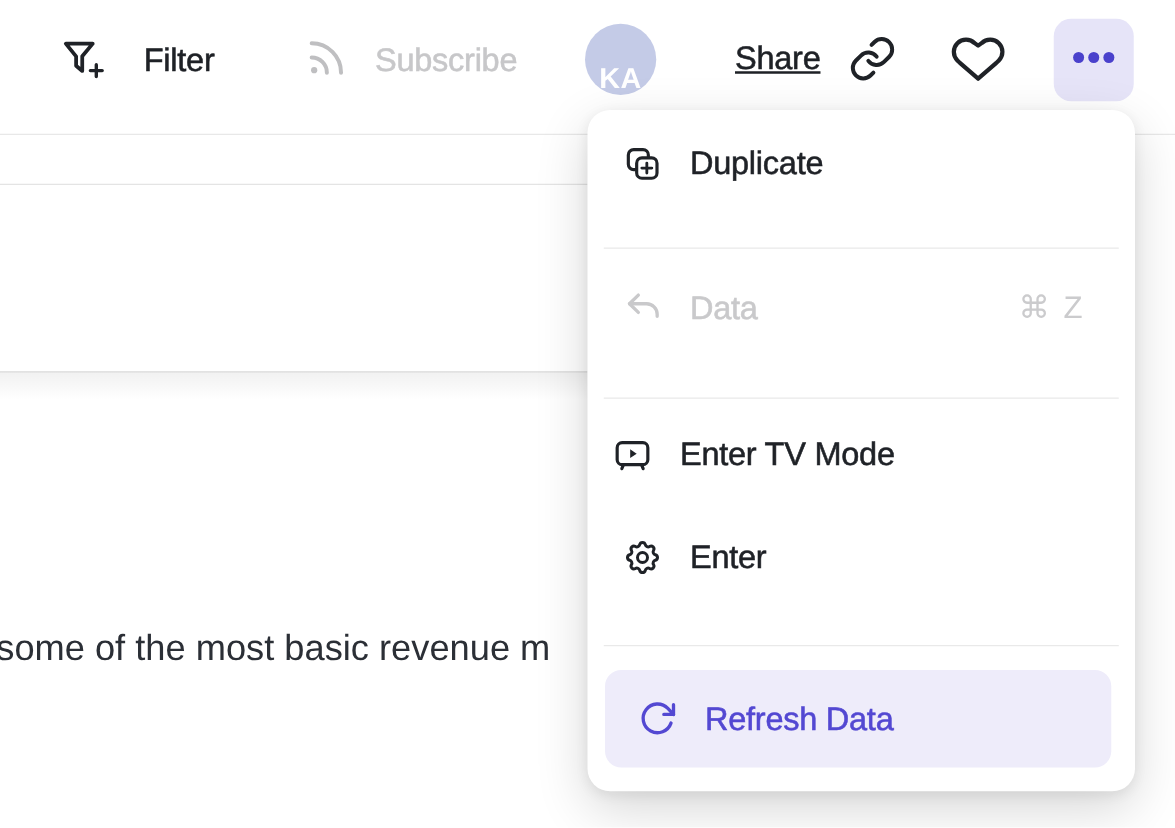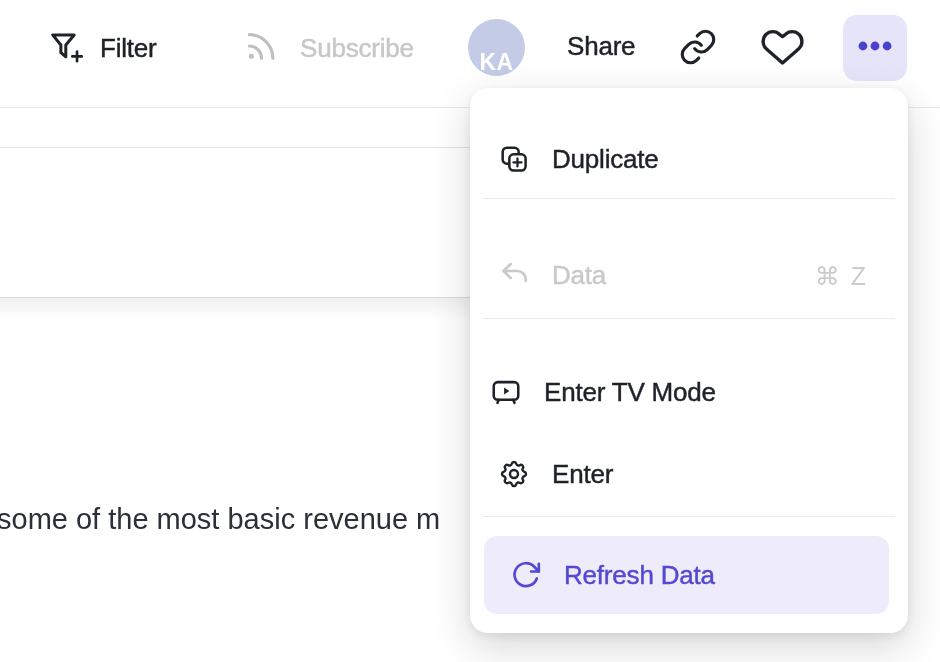--- a/index.html
+++ b/index.html
@@ -35,32 +35,32 @@
 
   .tbtn { position: absolute; display: flex; align-items: center; cursor: pointer; }
   .tlabel {
     font-size: 26px; font-weight: 400; letter-spacing: -0.2px;
     -webkit-text-stroke: 0.45px currentColor;
     color: #1e2126; white-space: nowrap;
   }
   .disabled-txt { color: #c7c7c9 !important; }
   .icn { display: block; }
 
-  .filter-group   { left: 46px;  top: 27px; gap: 16px; }
+  .filter-group   { left: 46px;  top: 27px; gap: 31px; }
   .subscribe-group{ left: 241px; top: 26px; gap: 19px; }
 
   .avatar {
     position: absolute; left: 468px; top: 19px; width: 57px; height: 57px;
     border-radius: 50%; background: #c4cbe7;
     display: flex; align-items: flex-end; justify-content: center;
     color: #ffffff; font-size: 23px; font-weight: 700; letter-spacing: 0.5px;
     cursor: pointer;
   }
 
-  .share-label { position: absolute; left: 567px; top: 31px; cursor: pointer; }
+  .share-label { position: absolute; left: 588px; top: 31px; cursor: pointer; text-decoration: underline; }
   .link-btn  { left: 678px; top: 27px; }
   .heart-btn { left: 760px; top: 24px; }
 
   .more-btn {
     position: absolute; left: 843px; top: 15px; width: 64px; height: 66px;
     background: #e6e4f8; border-radius: 14px;
     display: flex; align-items: center; justify-content: center;
     color: #4a41cc; cursor: pointer;
   }
 
@@ -72,21 +72,21 @@
 
   
   .menu {
     position: absolute; left: 470px; top: 88px; width: 438px; height: 545px;
     background: #ffffff; border-radius: 18px;
     box-shadow: 0 14px 42px rgba(0,0,0,0.16), 0 3px 10px rgba(0,0,0,0.07);
     z-index: 10;
   }
   .menu-item {
     position: absolute; left: 0; width: 100%; height: 60px;
-    display: flex; align-items: flex-end; padding-left: 28px;
+    display: flex; align-items: flex-start; padding-left: 28px;
     cursor: pointer;
   }
   .menu-item .micon { width: 32px; height: 32px; margin-right: 22px; flex: none; }
   .menu-item .mlabel {
     font-size: 26px; letter-spacing: -0.2px;
     -webkit-text-stroke: 0.45px currentColor;
     white-space: nowrap;
   }
   .mi-duplicate { top: 27px;  color: #1f2227; }
   .mi-undo      { top: 143px; color: #c9c9cb; cursor: default; }

